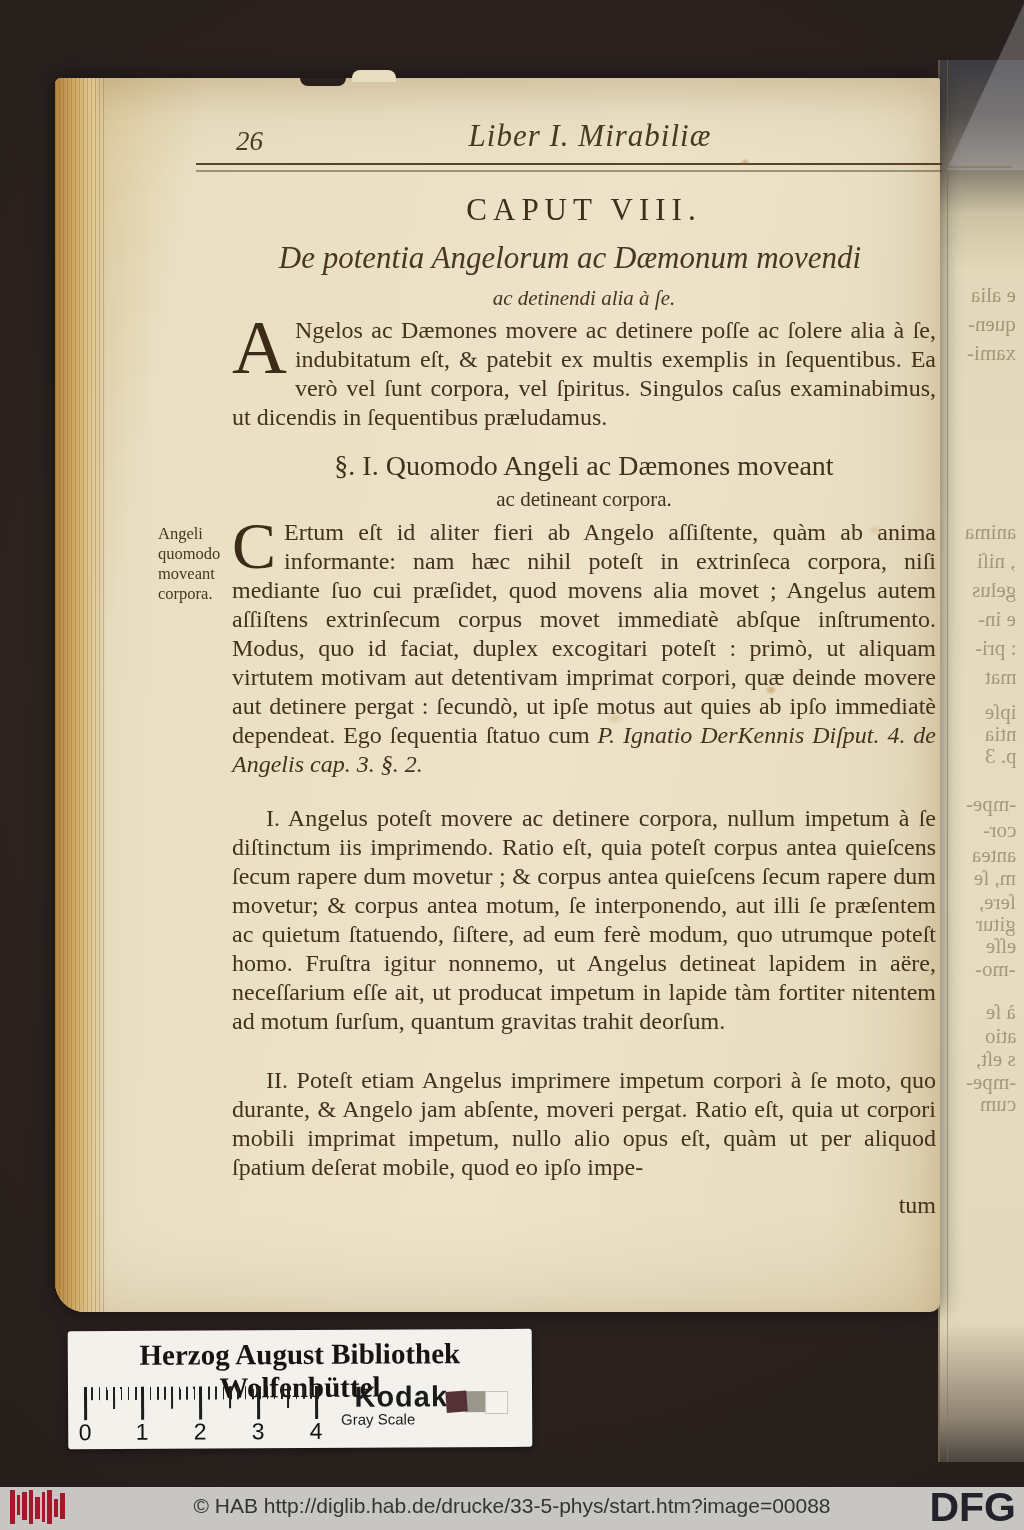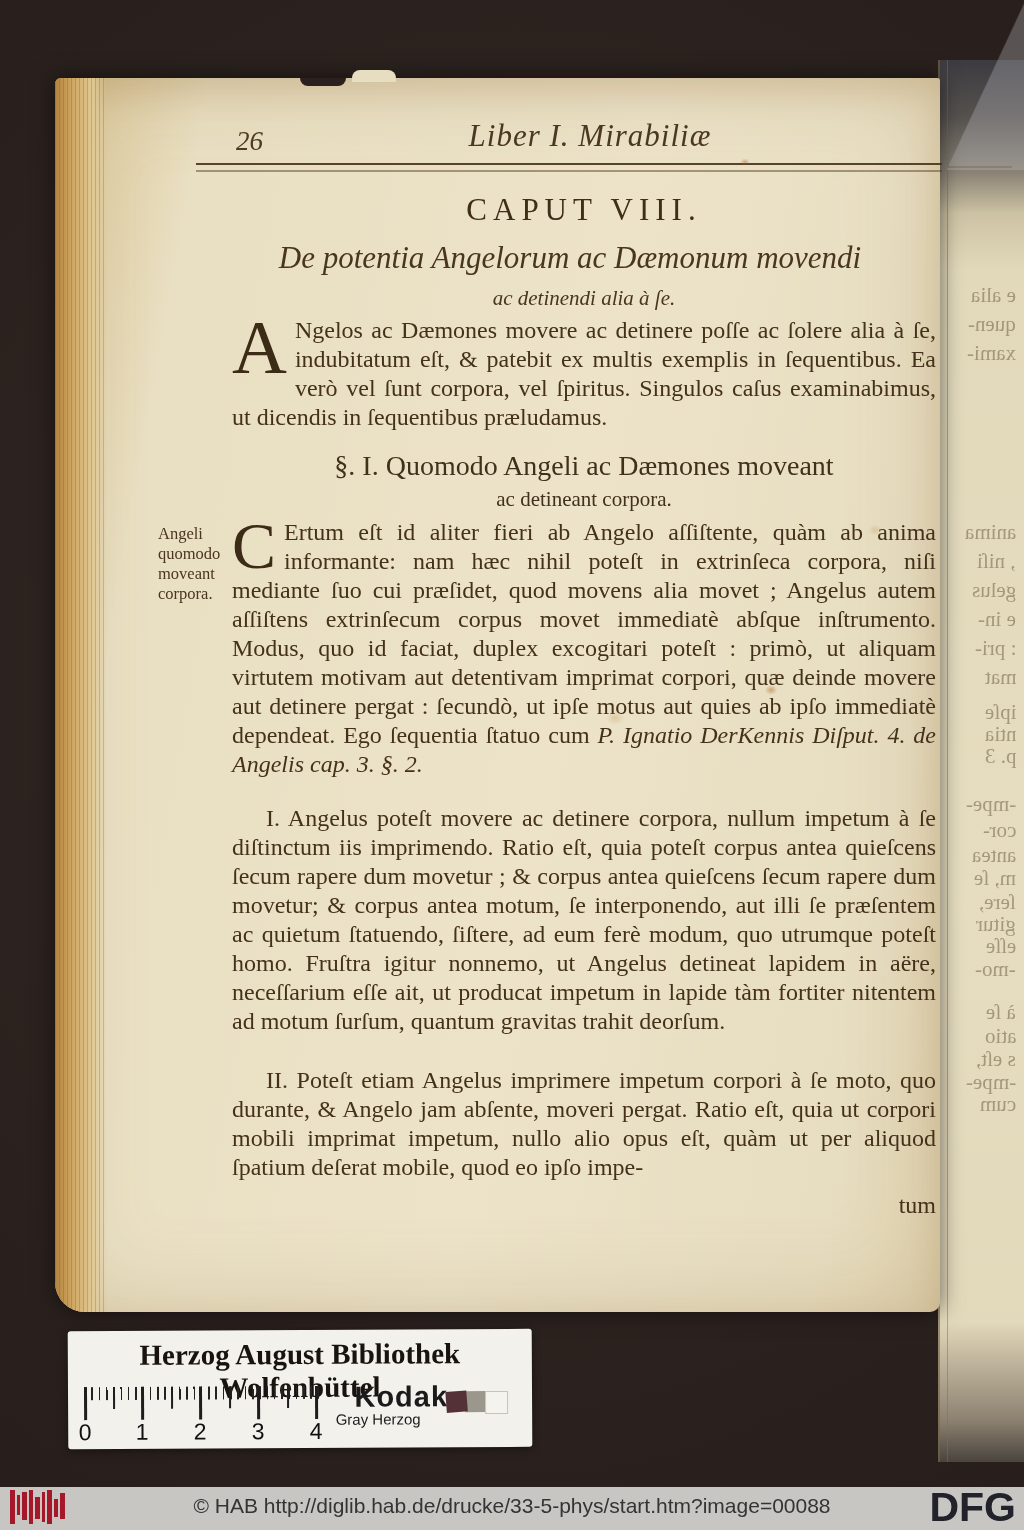--- a/index.html
+++ b/index.html
@@ -168,21 +168,21 @@
       <div class="tick half" style="left:145px"></div>
       <div class="tick half" style="left:203px"></div>
       <span class="ruler-num" style="left:1px">0</span>
       <span class="ruler-num" style="left:58px">1</span>
       <span class="ruler-num" style="left:116px">2</span>
       <span class="ruler-num" style="left:174px">3</span>
       <span class="ruler-num" style="left:232px">4</span>
     </div>
     <div class="kodak">
       <div class="k">Kodak</div>
-      <div class="gs">Gray Herzog</div>
+      <div class="gs">Gray Scale</div>
     </div>
     <div class="patches">
       <div class="patch dark"></div>
       <div class="patch mid"></div>
       <div class="patch light"></div>
     </div>
   </div>
 
   <div class="bar">
     <div class="barcode">

